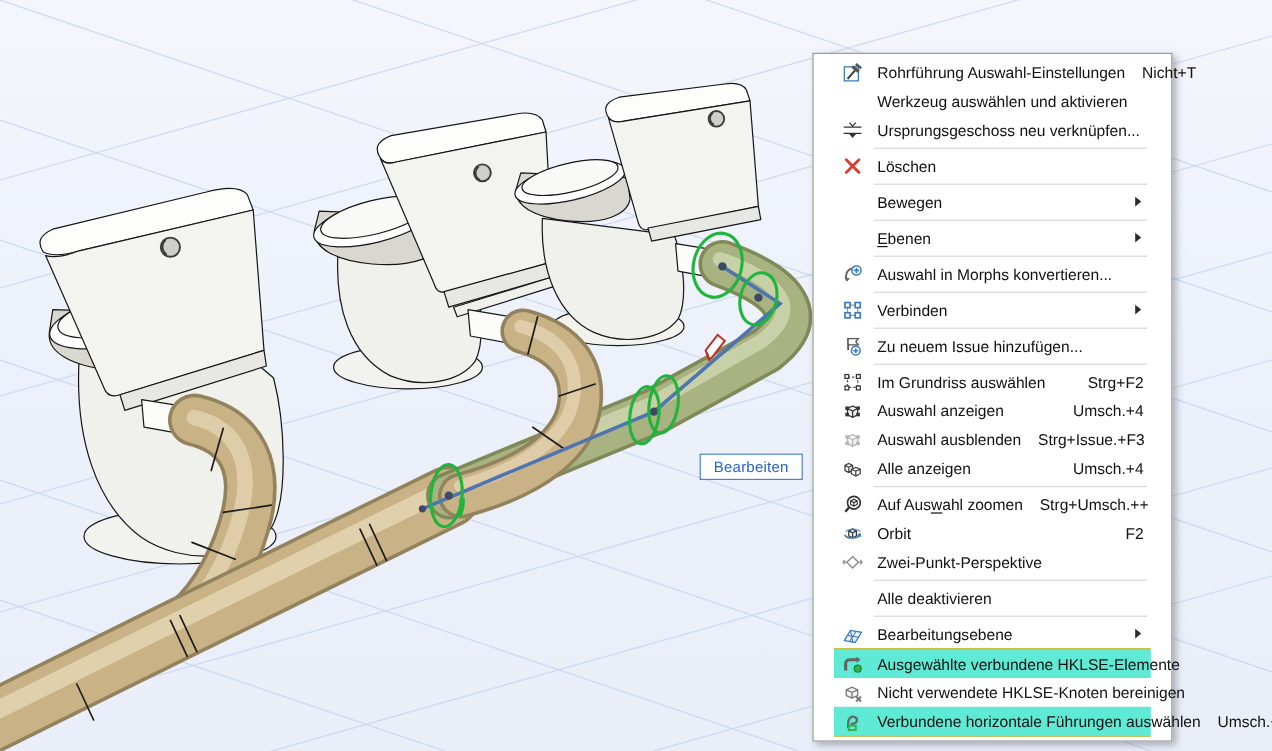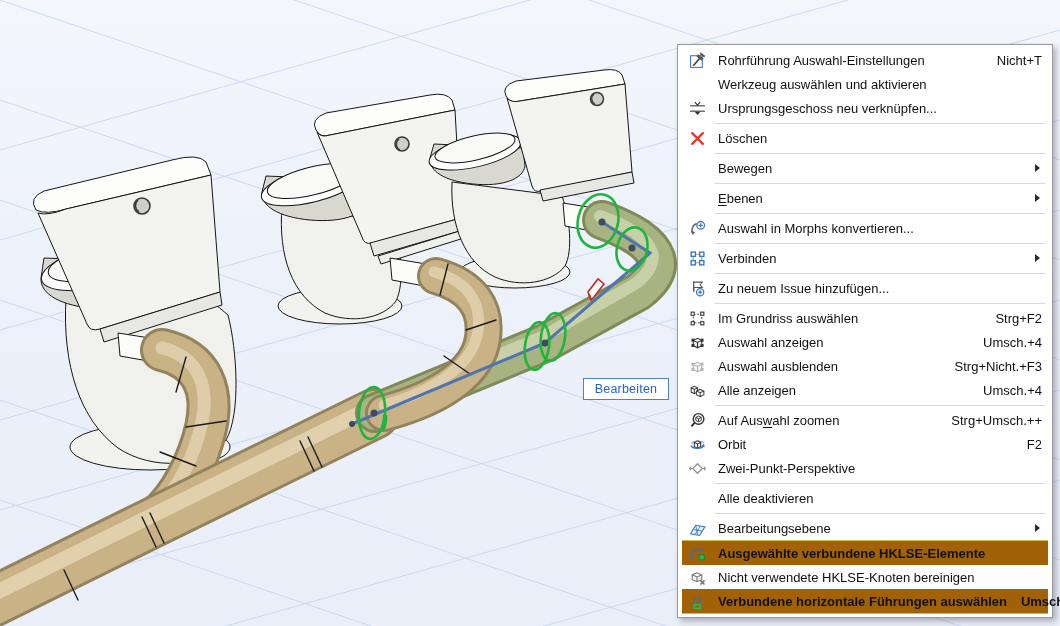--- a/index.html
+++ b/index.html
@@ -8,35 +8,35 @@
     background:linear-gradient(180deg,#f4f6fc 0%,#ebf0fa 55%,#e9eef9 100%);}
   .stage svg.scene{position:absolute;left:0;top:0;}
 
   
   .edit-tip{position:absolute;left:583px;top:378px;width:84px;height:20px;
     background:#fff;border:1px solid #4a7fd4;color:#2563cf;font-weight:normal;
     font-size:12.5px;display:flex;align-items:center;justify-content:center;
     letter-spacing:.2px;}
 
   
-  .cmenu{position:absolute;left:677px;top:44px;width:376px;background:#ffffff;
+  .cmenu{position:absolute;left:677px;top:44px;width:300px;background:#ffffff;
     border:1px solid #9a9a9a;box-shadow:3px 3px 6px rgba(70,70,85,.40);
-    padding:3px 4px;box-sizing:border-box;}
+    padding:3px 17px;box-sizing:border-box;}
   .mrow{height:24px;display:flex;align-items:center;padding:0 6px 0 7px;
     font-size:13px;color:#111;white-space:nowrap;}
   .mrow .micon{width:24px;min-width:24px;height:18px;display:flex;
     align-items:center;justify-content:flex-start;}
   .mrow .micon svg{width:17px;height:17px;}
   .mrow .mlabel{margin-left:5px;}
   .mrow .mlabel u{text-underline-offset:2px;}
   .mrow .mshort{margin-left:auto;padding-left:14px;color:#111;}
   .mrow .marrow{margin-left:auto;width:0;height:0;border-left:5px solid #2b2b2b;
     border-top:4px solid transparent;border-bottom:4px solid transparent;margin-right:2px;}
   .msep{border-top:1px solid #d8d8d8;margin:2.5px 3px 2.5px 33px;height:0;}
-  .mrow.hl{background:#a16207;font-weight:bold;}
+  .mrow.hl{background:#5eead4;}
   .mrow.hl-top{border-top:1px solid #cdbd45;}
   .mrow.hl-bot{border-bottom:1px solid #cdbd45;}
 </style>
 </head>
 <body>
 
 <div class="stage">
 
   <svg class="scene" width="1060" height="626" viewBox="0 0 1060 626">
 
@@ -278,21 +278,21 @@
           <svg viewBox="0 0 16 16">
             <path d="M4 6 L8 4 L12 6 L12 11 L8 13 L4 11 Z" fill="#f4f4f4" stroke="#b5b5b5"></path>
             <path d="M4 6 L8 8 L12 6 M8 8 V13" fill="none" stroke="#b5b5b5"></path>
             <rect x="2.3" y="4.4" width="2.8" height="2.8" fill="#b5b5b5"></rect>
             <rect x="10.9" y="4.4" width="2.8" height="2.8" fill="#b5b5b5"></rect>
             <rect x="2.3" y="9.4" width="2.8" height="2.8" fill="#b5b5b5"></rect>
             <rect x="10.9" y="9.4" width="2.8" height="2.8" fill="#b5b5b5"></rect>
           </svg>
         </span>
         <span class="mlabel">Auswahl ausblenden</span>
-        <span class="mshort">Strg+Nicht.+F3</span>
+        <span class="mshort">Strg+Issue.+F3</span>
       </div>
       <div class="mrow">
         <span class="micon">
           <svg viewBox="0 0 16 16">
             <path d="M2 5.5 L5 4 L8 5.5 V9.5 L5 11 L2 9.5 Z M2 5.5 L5 7 L8 5.5 M5 7 V11" fill="#fff" stroke="#444"></path>
             <path d="M7 8.5 L10.5 7 L14 8.5 V12 L10.5 13.8 L7 12 Z M7 8.5 L10.5 10 L14 8.5 M10.5 10 V13.8" fill="#fff" stroke="#444"></path>
           </svg>
         </span>
         <span class="mlabel">Alle anzeigen</span>
         <span class="mshort">Umsch.+4</span>

